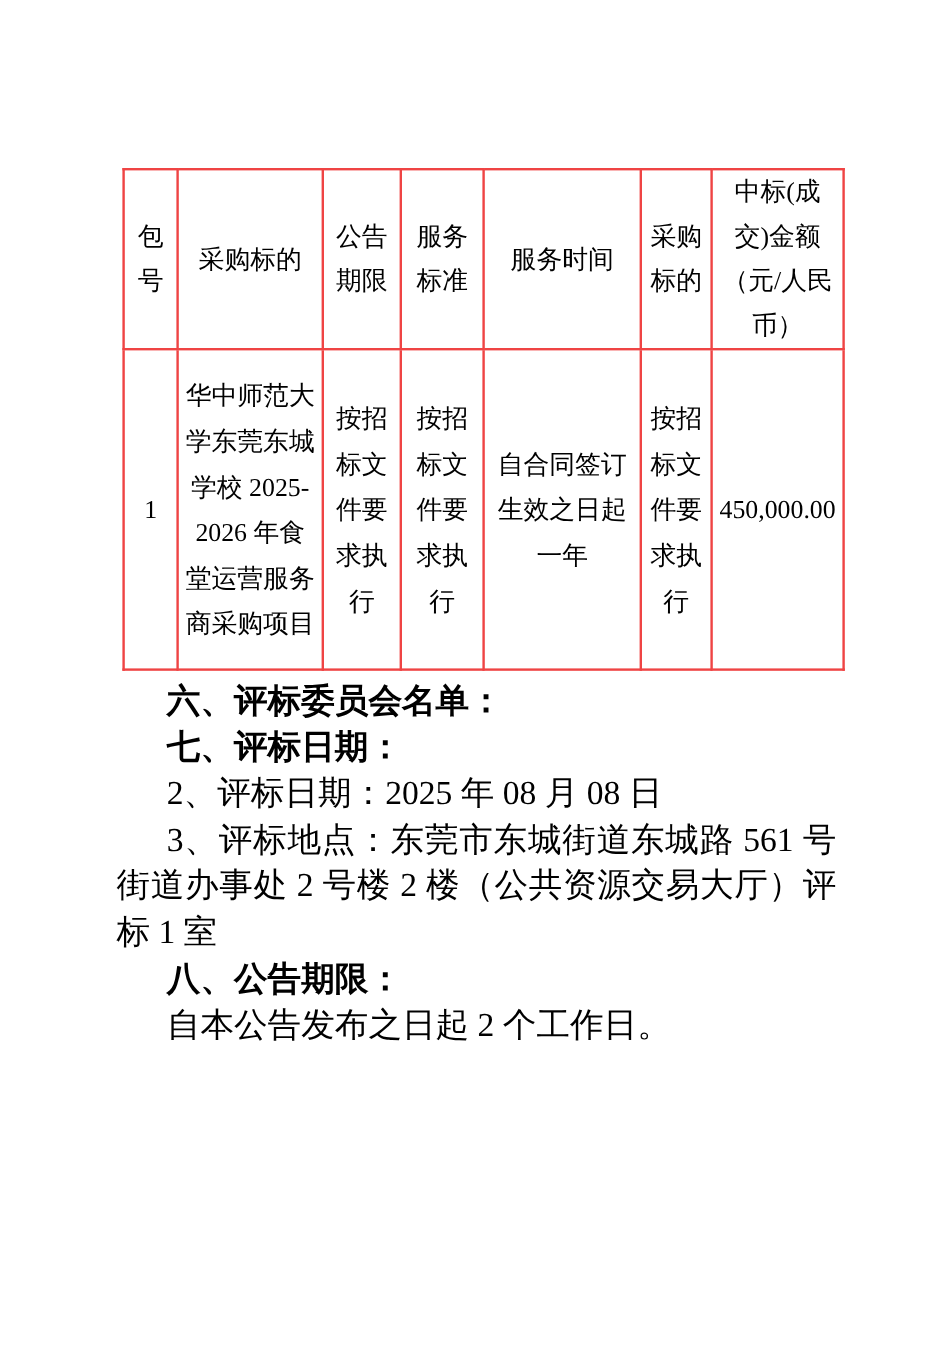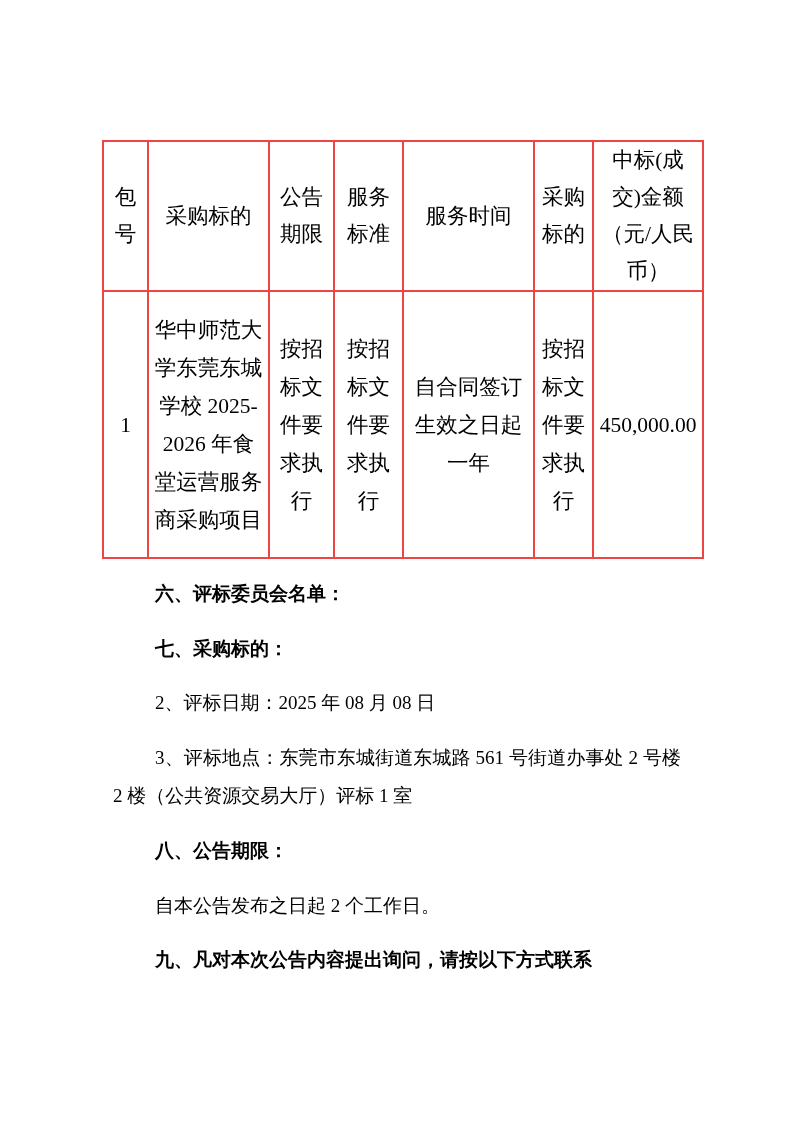--- a/index.html
+++ b/index.html
@@ -47,22 +47,22 @@
     height: 265px;
   }
   td.amount {
     white-space: nowrap;
   }
   .paras {
     margin-top: 7px;
     width: 600px;
   }
   .paras p {
-    margin: 16px;
-    font-size: 19px;
+    margin: 0;
+    font-size: 28px;
     line-height: 38.6px;
     text-indent: 42px;
     text-align: justify;
   }
   .paras p.heading {
     font-weight: bold;
   }
 </style>
 </head>
 <body>
@@ -99,22 +99,21 @@
           <td>按招标文件要求执行</td>
           <td>自合同签订生效之日起一年</td>
           <td>按招标文件要求执行</td>
           <td class="amount">450,000.00</td>
         </tr>
       </tbody>
     </table>
 
     <div class="paras">
       <p class="heading">六、评标委员会名单：</p>
-      <p class="heading">七、采购标的：</p>
+      <p class="heading">七、评标日期：</p>
       <p>2、评标日期：2025 年 08 月 08 日</p>
       <p>3、评标地点：东莞市东城街道东城路 561 号街道办事处 2 号楼 2 楼（公共资源交易大厅）评标 1 室</p>
       <p class="heading">八、公告期限：</p>
       <p>自本公告发布之日起 2 个工作日。</p>
-      <p class="heading">九、凡对本次公告内容提出询问，请按以下方式联系</p>
     </div>
 
   </div>
 </div>
 
 </body></html>

